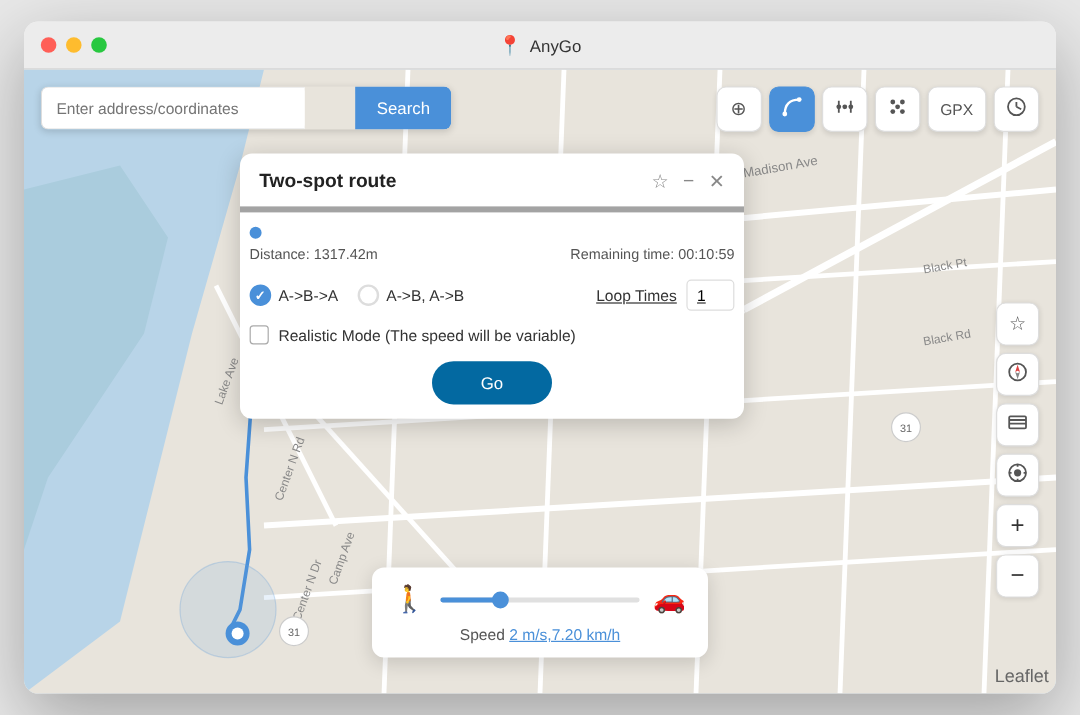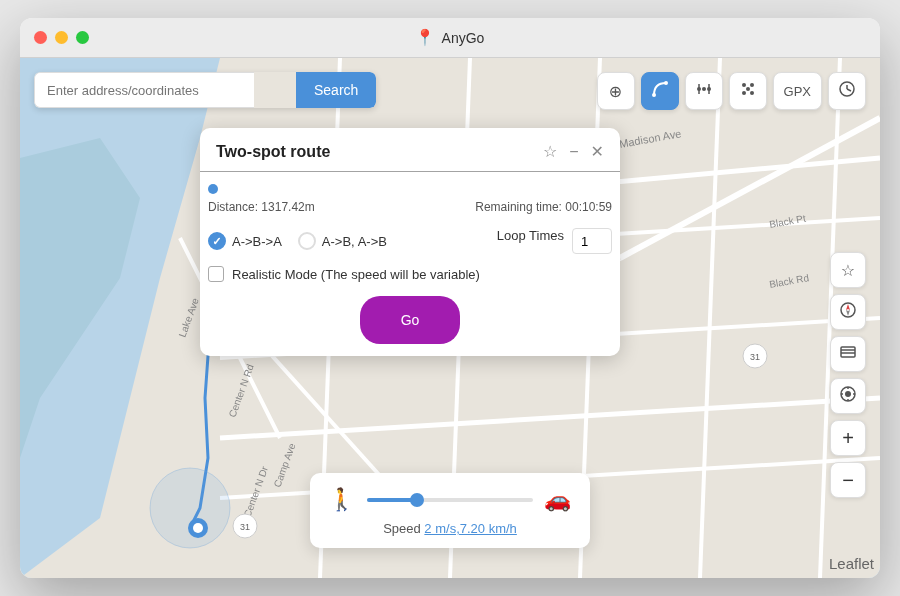--- a/index.html
+++ b/index.html
@@ -186,21 +186,21 @@
       box-shadow: 0 4px 20px rgba(0,0,0,0.2);
       z-index: 20;
       padding: 0;
       overflow: hidden;
     }
     .dialog-header {
       display: flex;
       align-items: center;
       justify-content: space-between;
       padding: 14px 16px 10px;
-      border-bottom: 1px solid #a3a3a3;
+      border-bottom: 5px solid #a3a3a3;
     }
     .dialog-title {
       font-size: 16px;
       font-weight: 600;
       color: #222;
     }
     .dialog-header-icons {
       display: flex;
       align-items: center;
       gap: 12px;
@@ -256,24 +256,26 @@
       border-color: #4a90d9;
     }
     .radio-circle.checked::after {
       content: '✓';
       color: white;
       font-size: 11px;
       font-weight: bold;
     }
     .loop-times {
       display: flex;
+      align-items: center;
       gap: 8px;
       margin-left: auto;
       font-size: 13px;
       color: #333;
+      text-decoration: underline;
     }
     .loop-input {
       width: 40px;
       height: 26px;
       border: 1px solid #ddd;
       border-radius: 4px;
       text-align: center;
       font-size: 13px;
     }
     .realistic-row {
@@ -287,22 +289,22 @@
     .checkbox {
       width: 16px;
       height: 16px;
       border: 1.5px solid #aaa;
       border-radius: 3px;
       flex-shrink: 0;
     }
     .go-btn {
       display: block;
       width: 100px;
-      height: 48px;
-      background: #a21caf;
+      height: 36px;
+      background: #0369a1;
       color: white;
       border: none;
       border-radius: 20px;
       font-size: 14px;
       font-weight: 500;
       cursor: pointer;
       margin: 0 auto;
     }
     
     .speed-panel {

